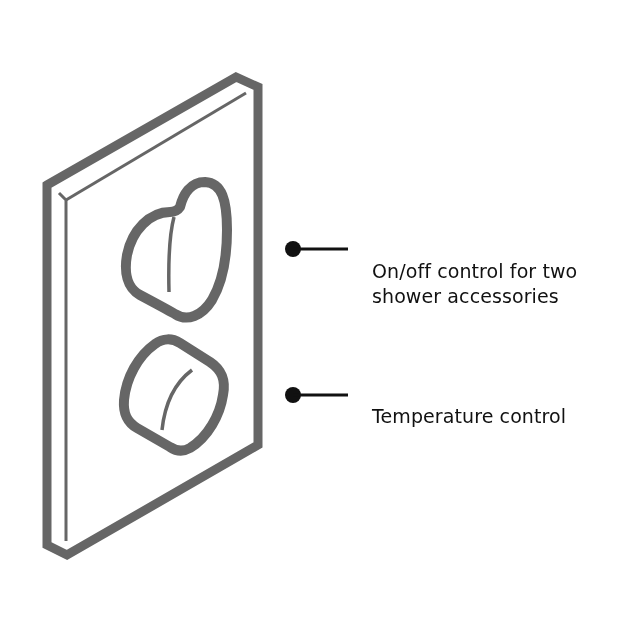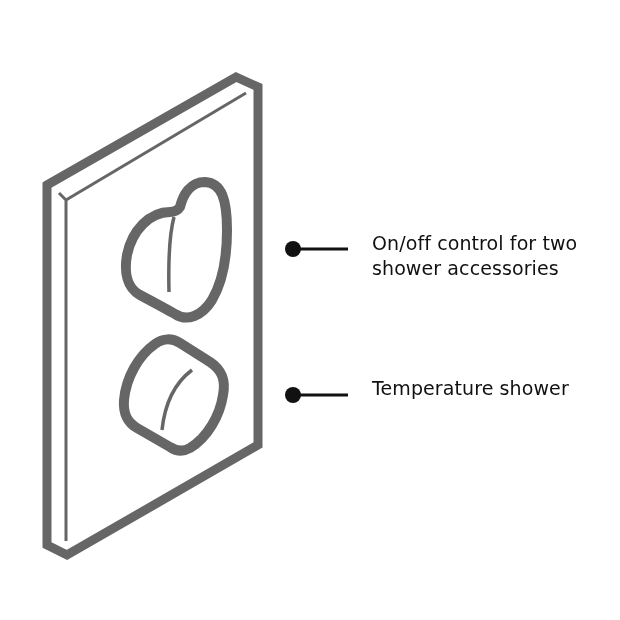--- a/index.html
+++ b/index.html
@@ -22,20 +22,21 @@
       height: 620px;
     }
     .callout-label {
       position: absolute;
       left: 372px;
       font-size: 19px;
       line-height: 25px;
       color: #111111;
       letter-spacing: 0.1px;
       white-space: pre-line;
+      margin-top: 28px;
     }
     #label-onoff { top: 231px; }
     #label-temp  { top: 376px; }
   </style>
 </head>
 <body>
 
 <svg id="diagram-svg" viewBox="0 0 620 620" xmlns="http://www.w3.org/2000/svg">
 
   <g>
@@ -78,13 +79,13 @@
   </g>
   <g>
     <circle cx="293" cy="395" r="8" fill="#111111"></circle>
     <line x1="293" y1="395" x2="348" y2="395" stroke="#111111" stroke-width="3"></line>
   </g>
 </svg>
 
 <div id="label-onoff" class="callout-label">On/off control for two
 shower accessories</div>
 
-<div id="label-temp" class="callout-label">Temperature shower</div>
+<div id="label-temp" class="callout-label">Temperature control</div>
 
 </body></html>

